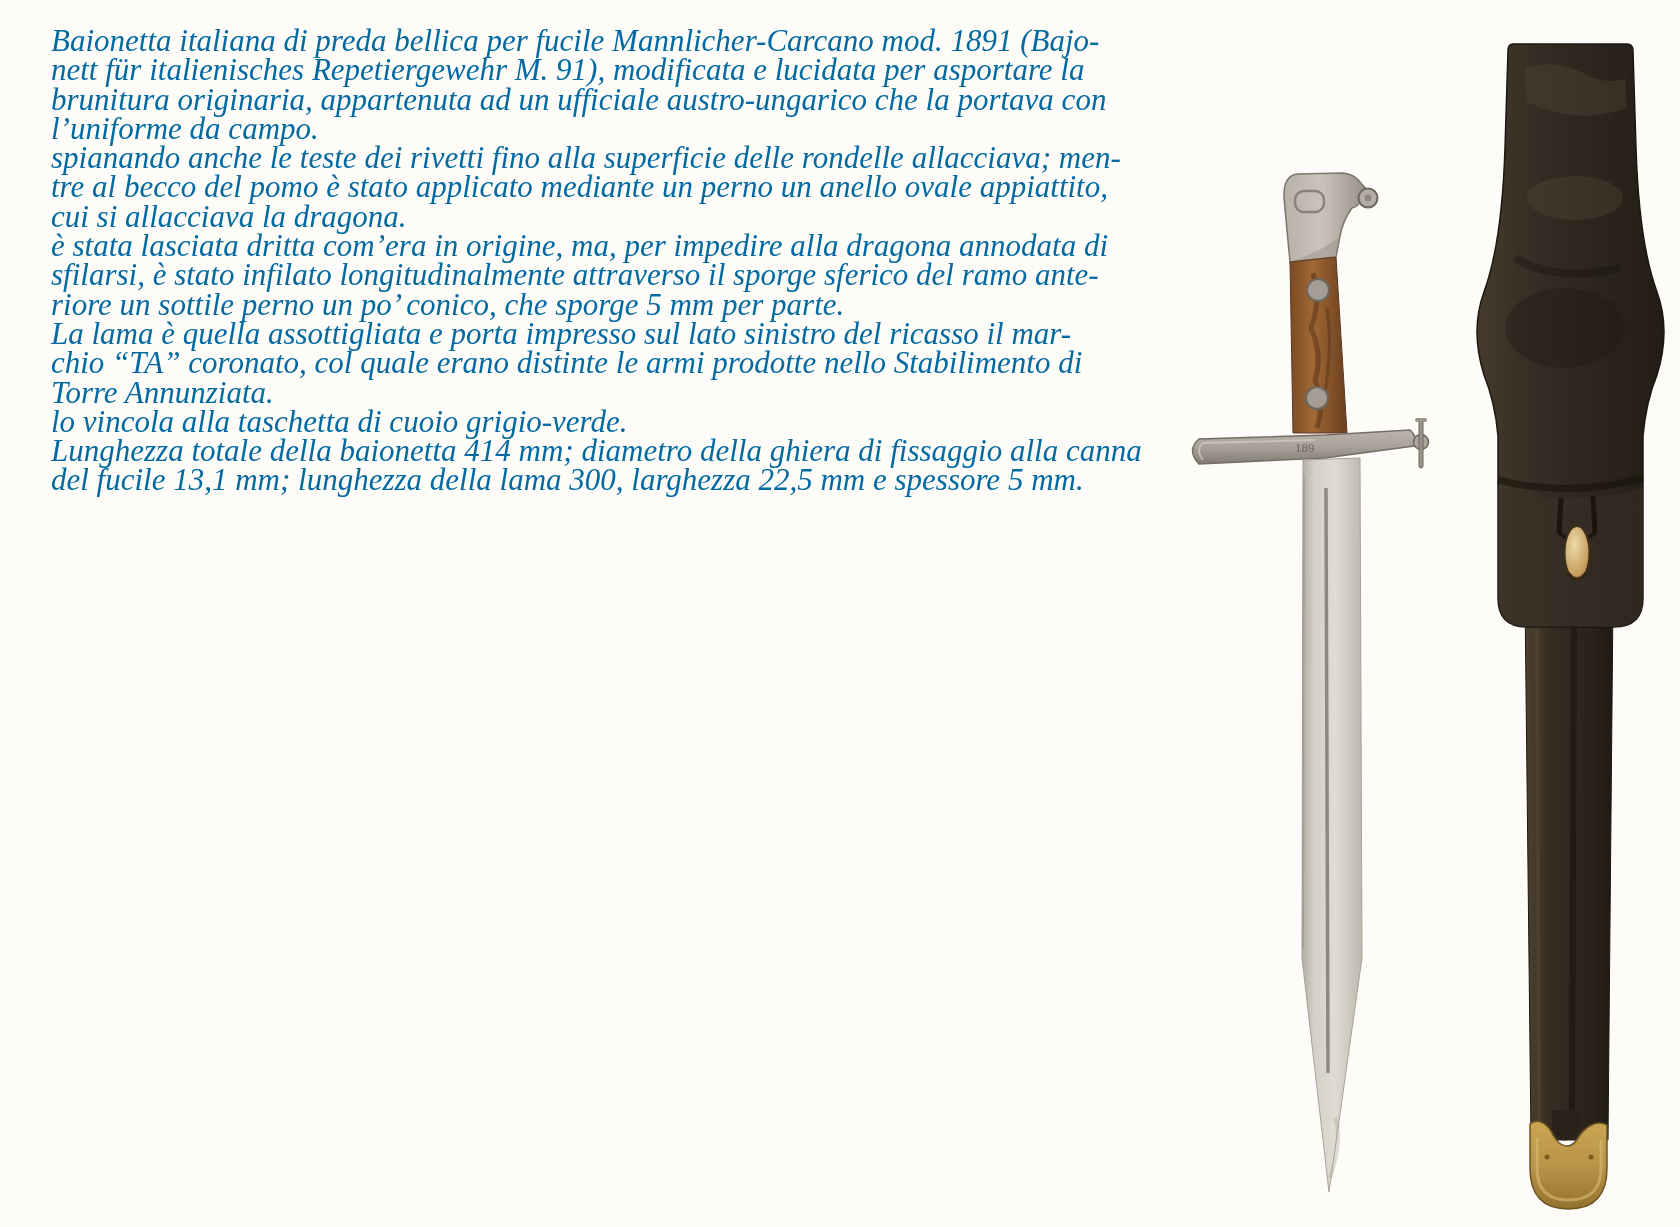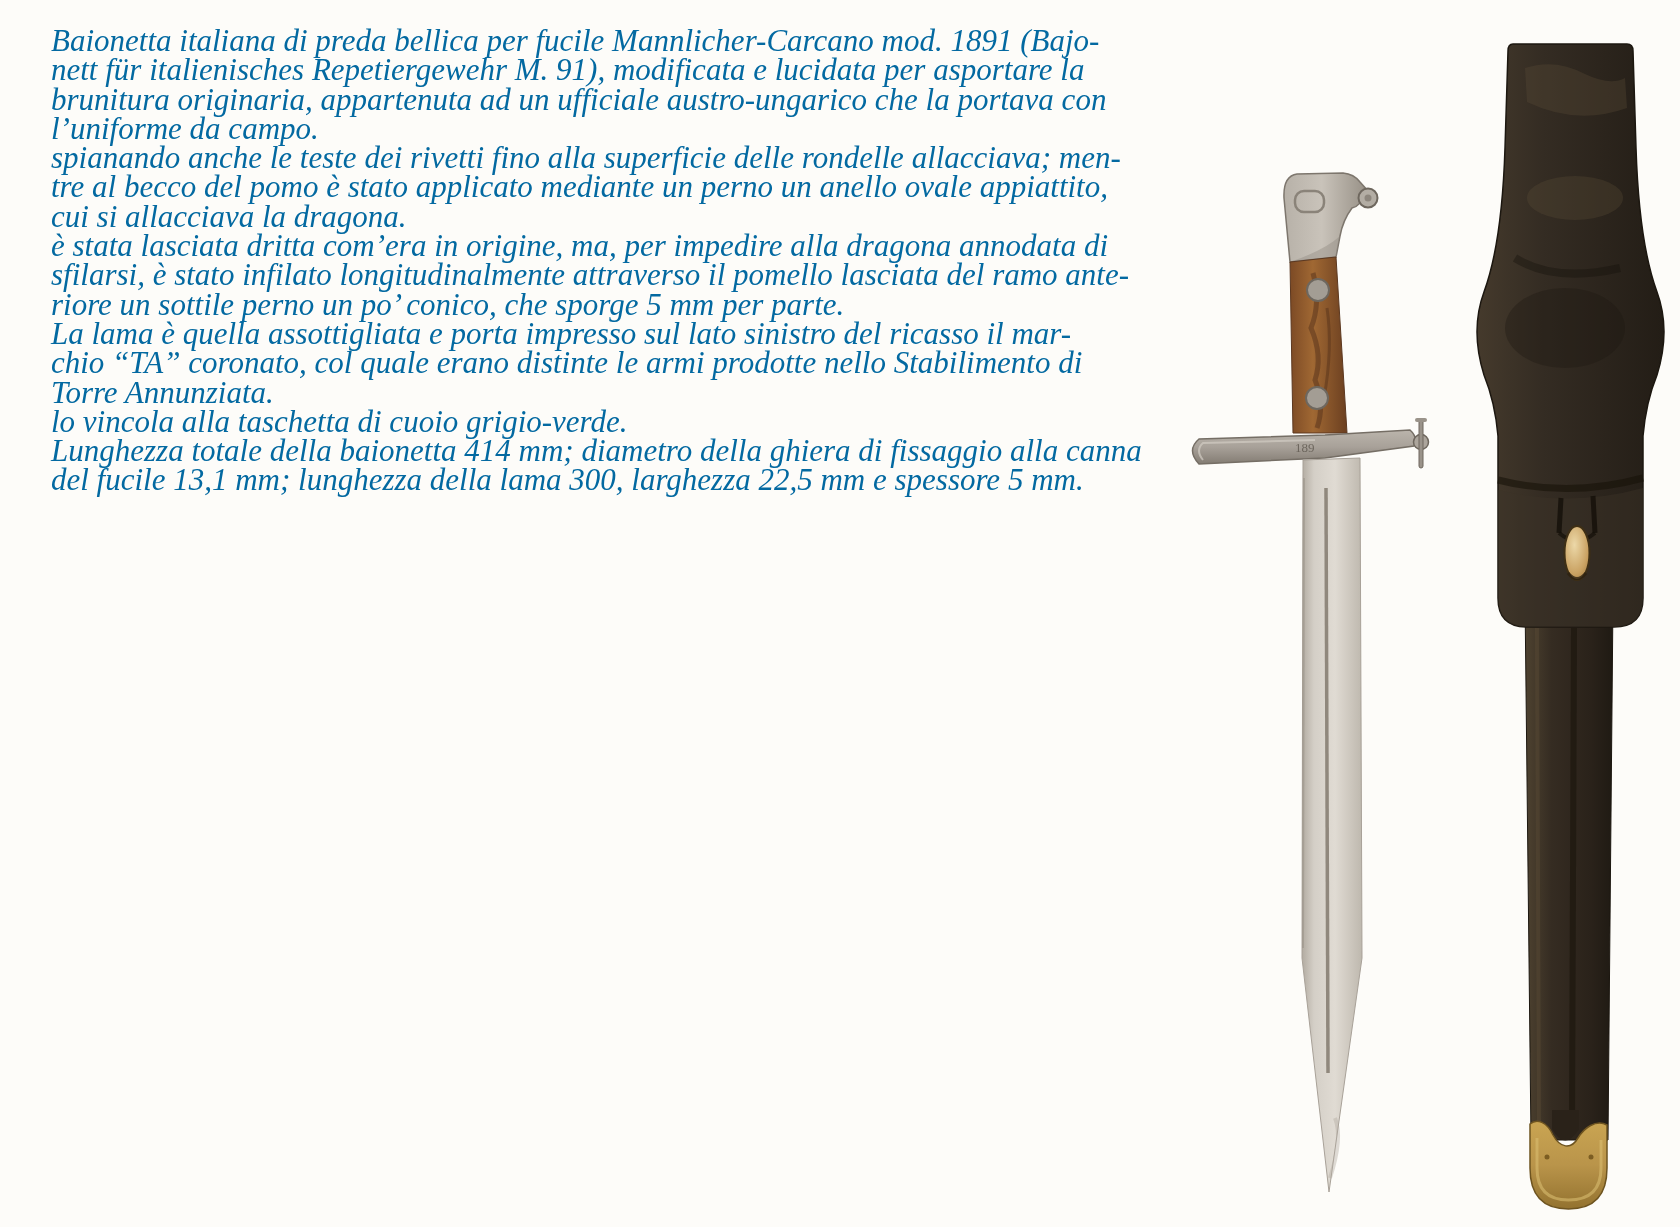--- a/index.html
+++ b/index.html
@@ -33,21 +33,21 @@
 
   <div class="text-block">
     <div class="line">Baionetta italiana di preda bellica per fucile Mannlicher-Carcano mod. 1891 (Bajo-</div>
     <div class="line">nett für italienisches Repetiergewehr M. 91), modificata e lucidata per asportare la</div>
     <div class="line">brunitura originaria, appartenuta ad un ufficiale austro-ungarico che la portava con</div>
     <div class="line">l’uniforme da campo.</div>
     <div class="line">spianando anche le teste dei rivetti fino alla superficie delle rondelle allacciava; men-</div>
     <div class="line">tre al becco del pomo è stato applicato mediante un perno un anello ovale appiattito,</div>
     <div class="line">cui si allacciava la dragona.</div>
     <div class="line">è stata lasciata dritta com’era in origine, ma, per impedire alla dragona annodata di</div>
-    <div class="line">sfilarsi, è stato infilato longitudinalmente attraverso il pomello lasciata del ramo ante-</div>
+    <div class="line">sfilarsi, è stato infilato longitudinalmente attraverso il sporge sferico del ramo ante-</div>
     <div class="line">riore un sottile perno un po’ conico, che sporge 5 mm per parte.</div>
     <div class="line">La lama è quella assottigliata e porta impresso sul lato sinistro del ricasso il mar-</div>
     <div class="line">chio “TA” coronato, col quale erano distinte le armi prodotte nello Stabilimento di</div>
     <div class="line">Torre Annunziata.</div>
     <div class="line">lo vincola alla taschetta di cuoio grigio-verde.</div>
     <div class="line">Lunghezza totale della baionetta 414 mm; diametro della ghiera di fissaggio alla canna</div>
     <div class="line">del fucile 13,1 mm; lunghezza della lama 300, larghezza 22,5 mm e spessore 5 mm.</div>
   </div>
 
   <figure class="fig fig-bayonet">

